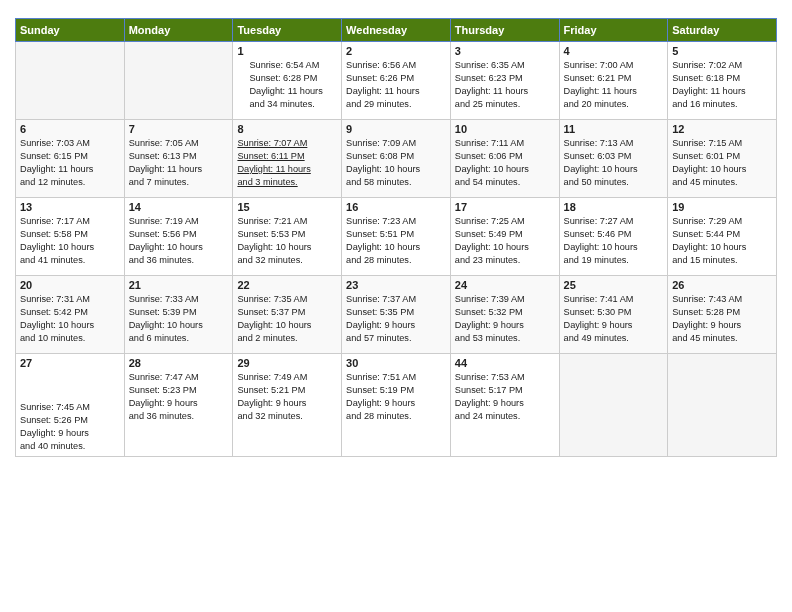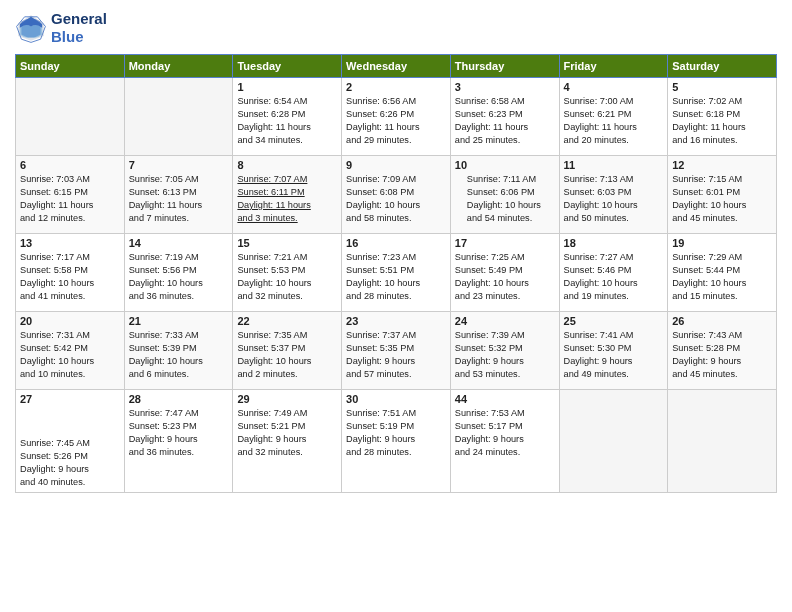--- a/index.html
+++ b/index.html
@@ -80,68 +80,55 @@
     .day-info {
       line-height: 1.4;
       font-size: 9.2px;
     }
   </style>
 </head>
 <body>
 
 <div class="page">
   <div class="header">
-    <div class="logo">
-      <svg class="logo-icon" viewBox="0 0 40 40">
-        <polygon points="20,4 36,14 36,30 20,36 4,30 4,14" fill="#1a3a6e" opacity="0.15"></polygon>
-        <polygon points="28,6 38,18 32,34 20,38 8,34 2,18 12,6" fill="none" stroke="#3a6bbf" stroke-width="1"></polygon>
-        <path d="M8 12 Q20 4 32 12 L32 28 Q20 36 8 28 Z" fill="#3a6bbf" opacity="0.6"></path>
-        <path d="M20 6 L34 15 L34 20 Q27 14 20 18 Q13 14 6 20 L6 15 Z" fill="#3a6bbf"></path>
-        <path d="M20 18 Q27 14 34 20 L34 28 Q27 34 20 32 Q13 34 6 28 L6 20 Q13 14 20 18Z" fill="#5ba3d9" opacity="0.5"></path>
-      </svg>
-      <div>
-        <div style="font-size:15px;font-weight:bold;color:#1a3a6e;line-height:1.2">General</div>
-        <div style="font-size:15px;font-weight:bold;color:#3a6bbf;line-height:1.2">Blue</div>
-      </div>
-    </div>
   </div>
 
   <table>
     <thead>
       <tr>
       <th>Sunday</th>
           <th>Monday</th>
           <th>Tuesday</th>
           <th>Wednesday</th>
           <th>Thursday</th>
           <th>Friday</th>
           <th>Saturday</th>
         </tr>
     </thead>
     <tbody id="calendar-body">
     <tr>
           <td class="empty"></td>
           <td class="empty"></td>
           <td>
             <span class="day-num">1</span>
-            <div class="day-info" style="white-space: pre-line;">Sunrise: 6:54 AM
+            <div class="day-info" style="white-space: pre-line; margin-left: 12px;">Sunrise: 6:54 AM
 Sunset: 6:28 PM
 Daylight: 11 hours
 and 34 minutes.</div>
           </td>
           <td>
             <span class="day-num">2</span>
             <div class="day-info" style="white-space: pre-line;">Sunrise: 6:56 AM
 Sunset: 6:26 PM
 Daylight: 11 hours
 and 29 minutes.</div>
           </td>
           <td>
             <span class="day-num">3</span>
-            <div class="day-info" style="white-space: pre-line;">Sunrise: 6:58 AM
+            <div class="day-info" style="white-space: pre-line;">Sunrise: 6:35 AM
 Sunset: 6:23 PM
 Daylight: 11 hours
 and 25 minutes.</div>
           </td>
           <td>
             <span class="day-num">4</span>
             <div class="day-info" style="white-space: pre-line;">Sunrise: 7:00 AM
 Sunset: 6:21 PM
 Daylight: 11 hours
 and 20 minutes.</div>
@@ -178,21 +165,21 @@
           </td>
           <td>
             <span class="day-num">9</span>
             <div class="day-info" style="white-space: pre-line;">Sunrise: 7:09 AM
 Sunset: 6:08 PM
 Daylight: 10 hours
 and 58 minutes.</div>
           </td>
           <td>
             <span class="day-num">10</span>
-            <div class="day-info" style="white-space: pre-line; margin-left: 12px;">Sunrise: 7:11 AM
+            <div class="day-info" style="white-space: pre-line;">Sunrise: 7:11 AM
 Sunset: 6:06 PM
 Daylight: 10 hours
 and 54 minutes.</div>
           </td>
           <td>
             <span class="day-num">11</span>
             <div class="day-info" style="white-space: pre-line;">Sunrise: 7:13 AM
 Sunset: 6:03 PM
 Daylight: 10 hours
 and 50 minutes.</div>

